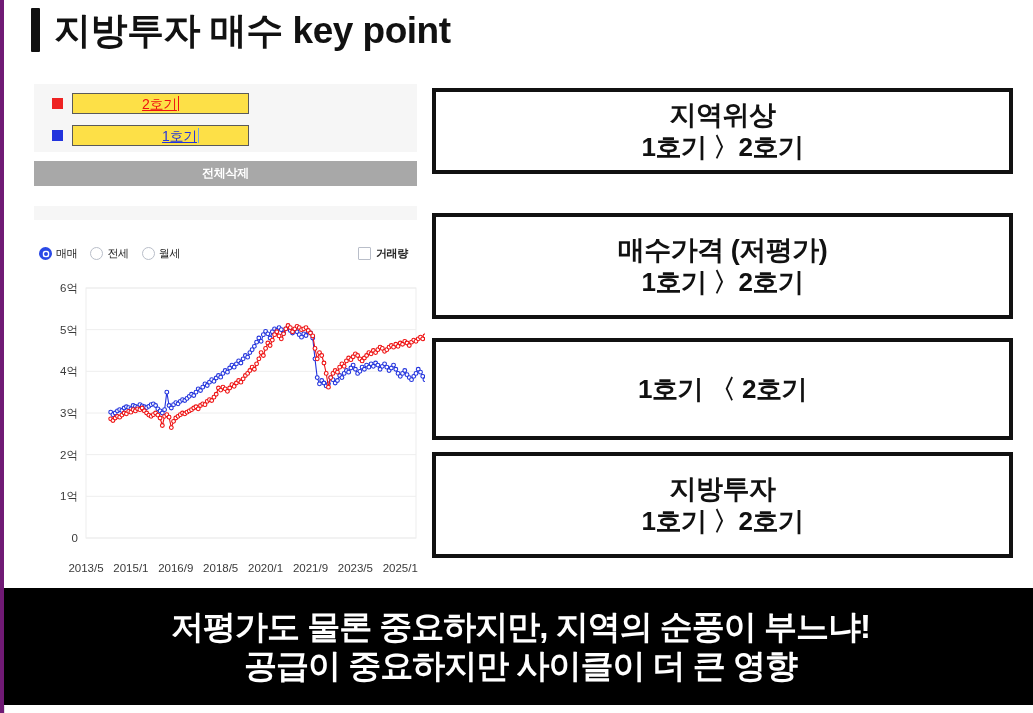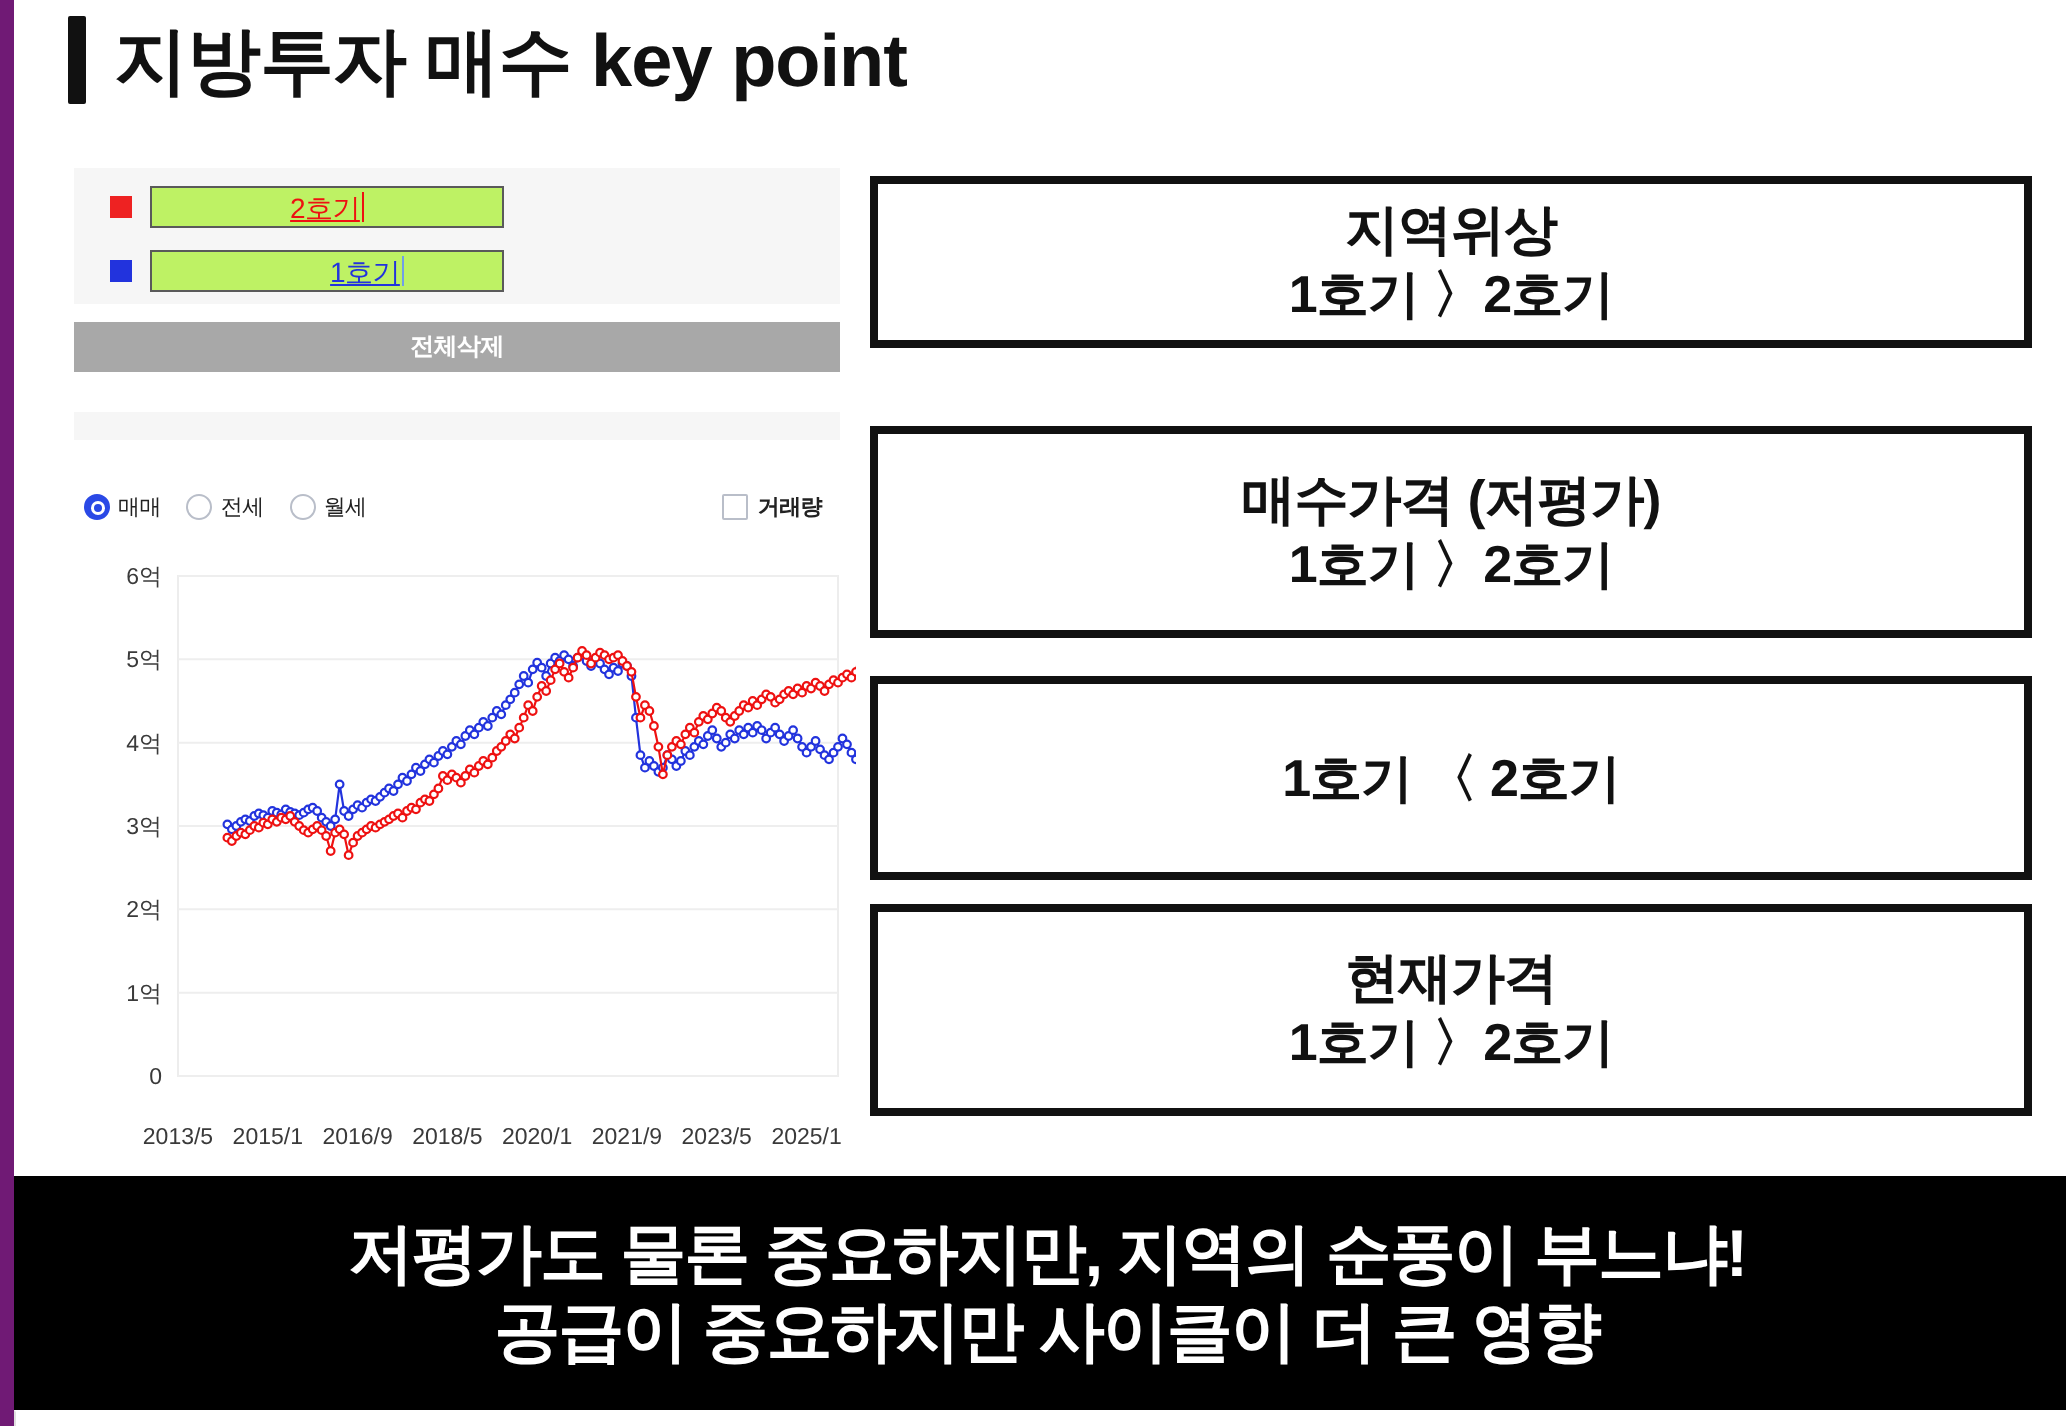--- a/index.html
+++ b/index.html
@@ -7,21 +7,21 @@
   body{
     width:1033px;height:713px;
     background:#ffffff;
     font-family:"Liberation Sans","DejaVu Sans",sans-serif;
     overflow:hidden;
     position:relative;
   }
   .slide{
     position:absolute;left:0;top:0;width:1033px;height:713px;
     background:#ffffff;
-    border-left:7px solid #701a75;
+    border-left:4px solid #701a75;
     box-sizing:border-box;
   }
 
   
   .title-row{
     position:absolute;left:27px;top:8px;
     display:flex;align-items:center;gap:14px;
   }
   .title-bar{
     width:9px;height:44px;background:#111111;border-radius:1px;
@@ -45,21 +45,21 @@
   .legend-row{
     position:absolute;left:18px;display:flex;align-items:center;gap:9px;
   }
   .legend-row.r1{top:9px;}
   .legend-row.r2{top:41px;}
   .swatch{width:11px;height:11px;display:block;}
   .swatch.red{background:#ee2222;}
   .swatch.blue{background:#2233dd;}
   .name-input{
     width:177px;height:21px;
-    border:1px solid #5a5a5a;background:#bef264;
+    border:1px solid #5a5a5a;background:#fde047;
     display:flex;align-items:center;justify-content:center;
     position:relative;box-sizing:border-box;
   }
   .name-input span{
     font-size:14px;font-weight:500;letter-spacing:-0.3px;
     text-decoration:underline;
     line-height:1;
   }
   .name-input.red span{color:#ee1111;}
   .name-input.blue span{color:#2233dd;margin-left:40px;}
@@ -545,21 +545,21 @@
     <div class="kp-sub">1호기 〉2호기</div>
   </div>
   <div class="kp-box kp-2">
     <div class="kp-title">매수가격 (저평가)</div>
     <div class="kp-sub">1호기 〉2호기</div>
   </div>
   <div class="kp-box kp-3">
     <div class="kp-sub">1호기 〈 2호기</div>
   </div>
   <div class="kp-box kp-4">
-    <div class="kp-title">현재가격</div>
+    <div class="kp-title">지방투자</div>
     <div class="kp-sub">1호기 〉2호기</div>
   </div>
 
   <div class="caption">
     <div class="caption-line">저평가도 물론 중요하지만, 지역의 순풍이 부느냐!</div>
     <div class="caption-line">공급이 중요하지만 사이클이 더 큰 영향</div>
   </div>
 
   <div class="bottom-strip"></div>
 </div>

